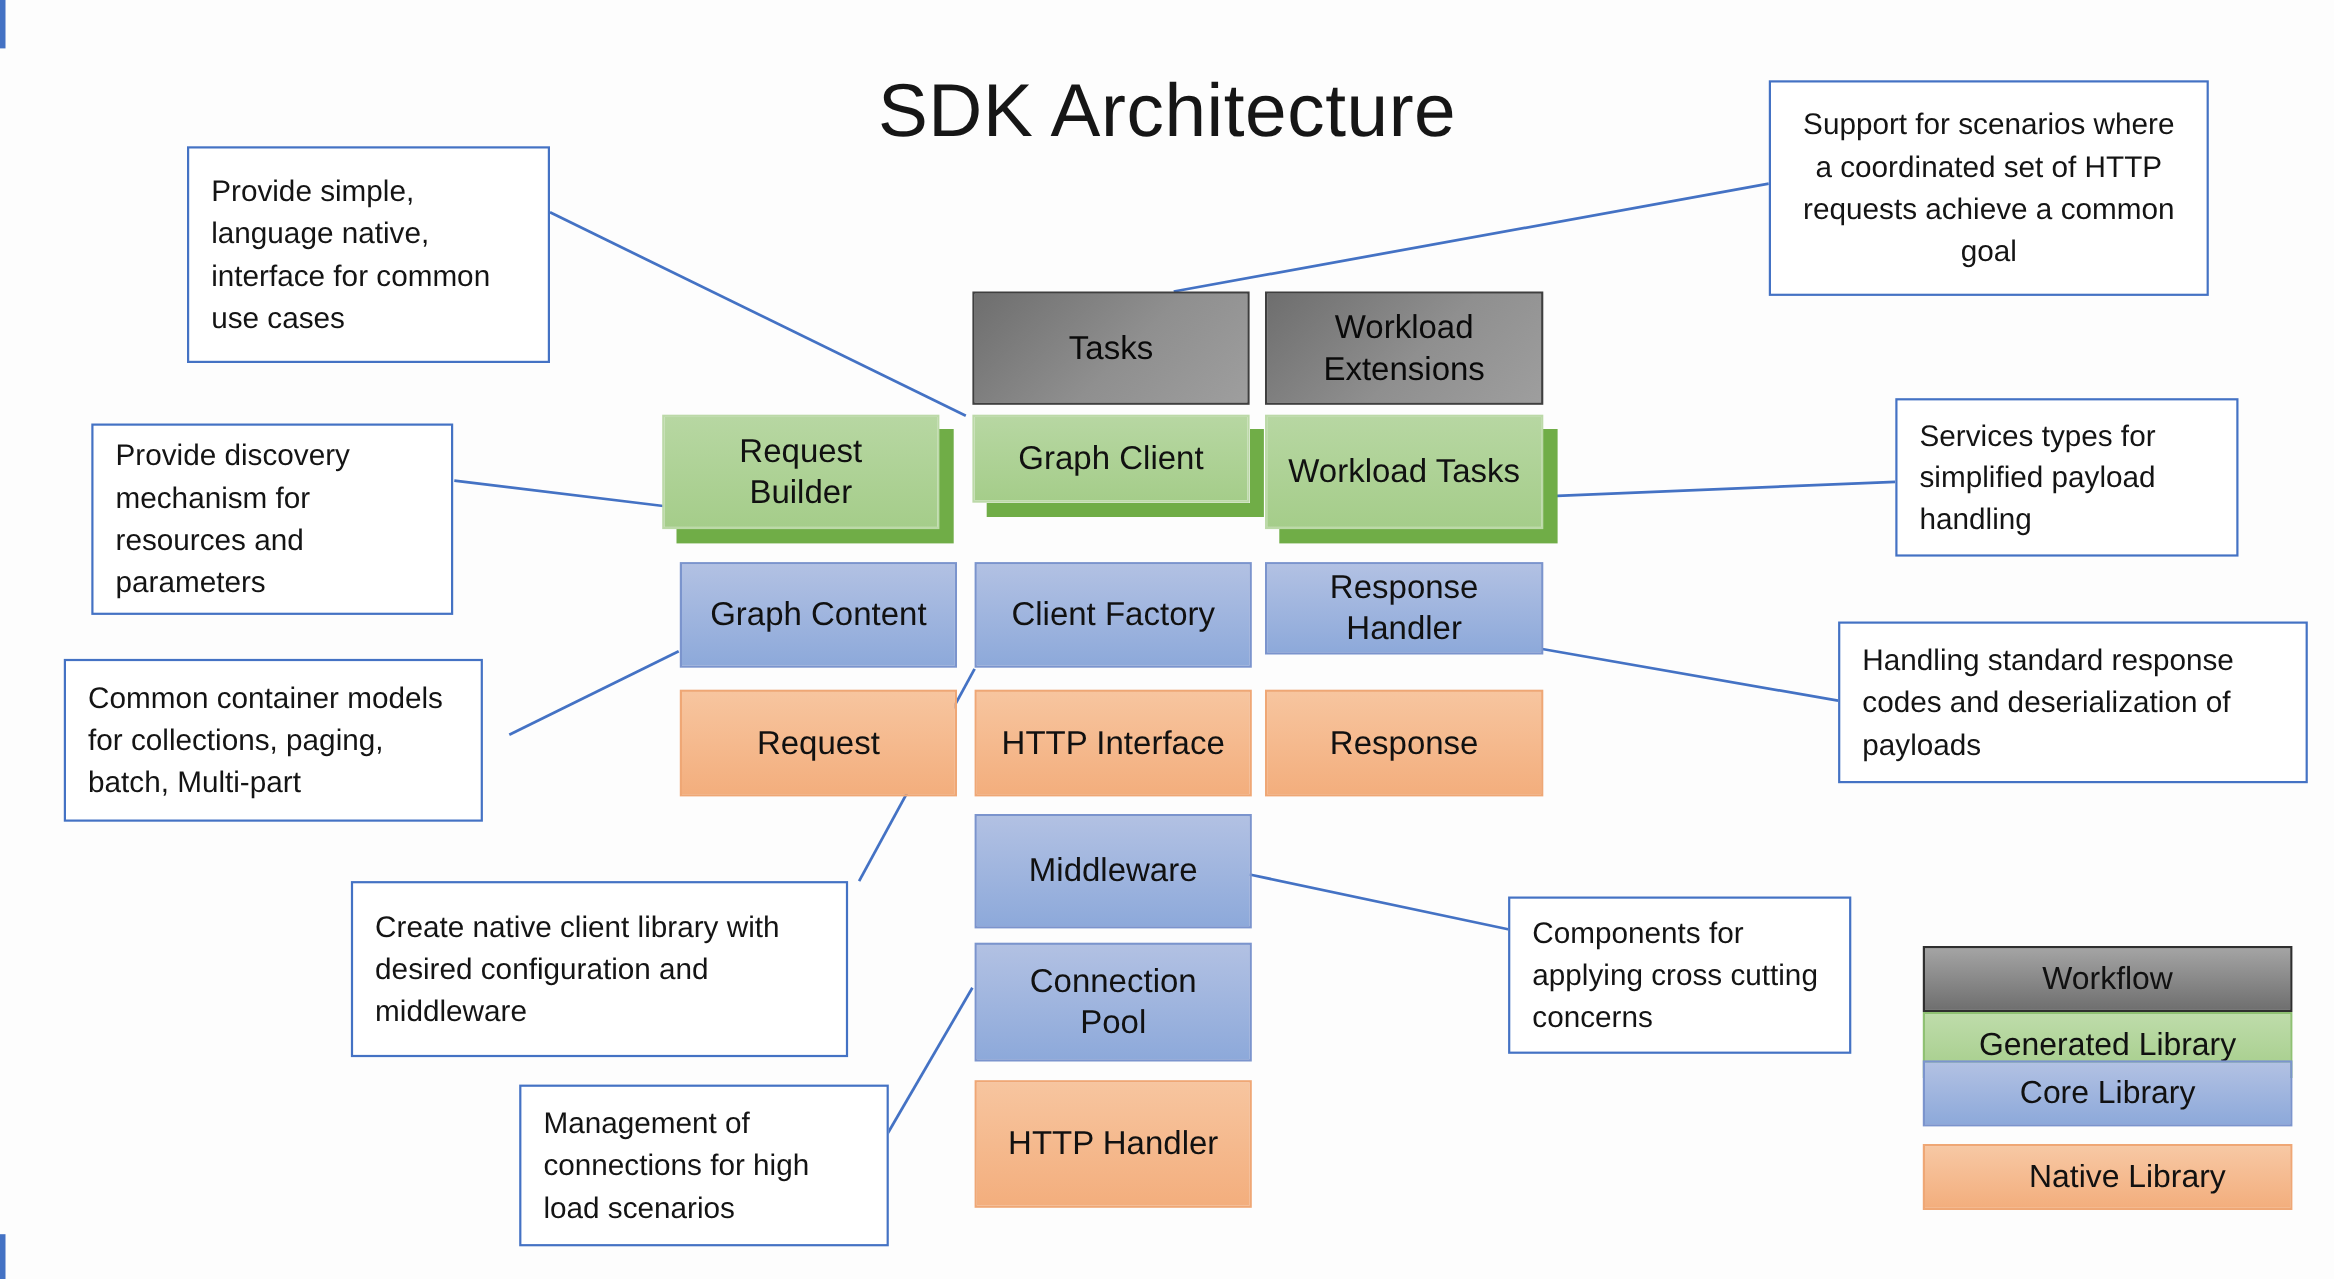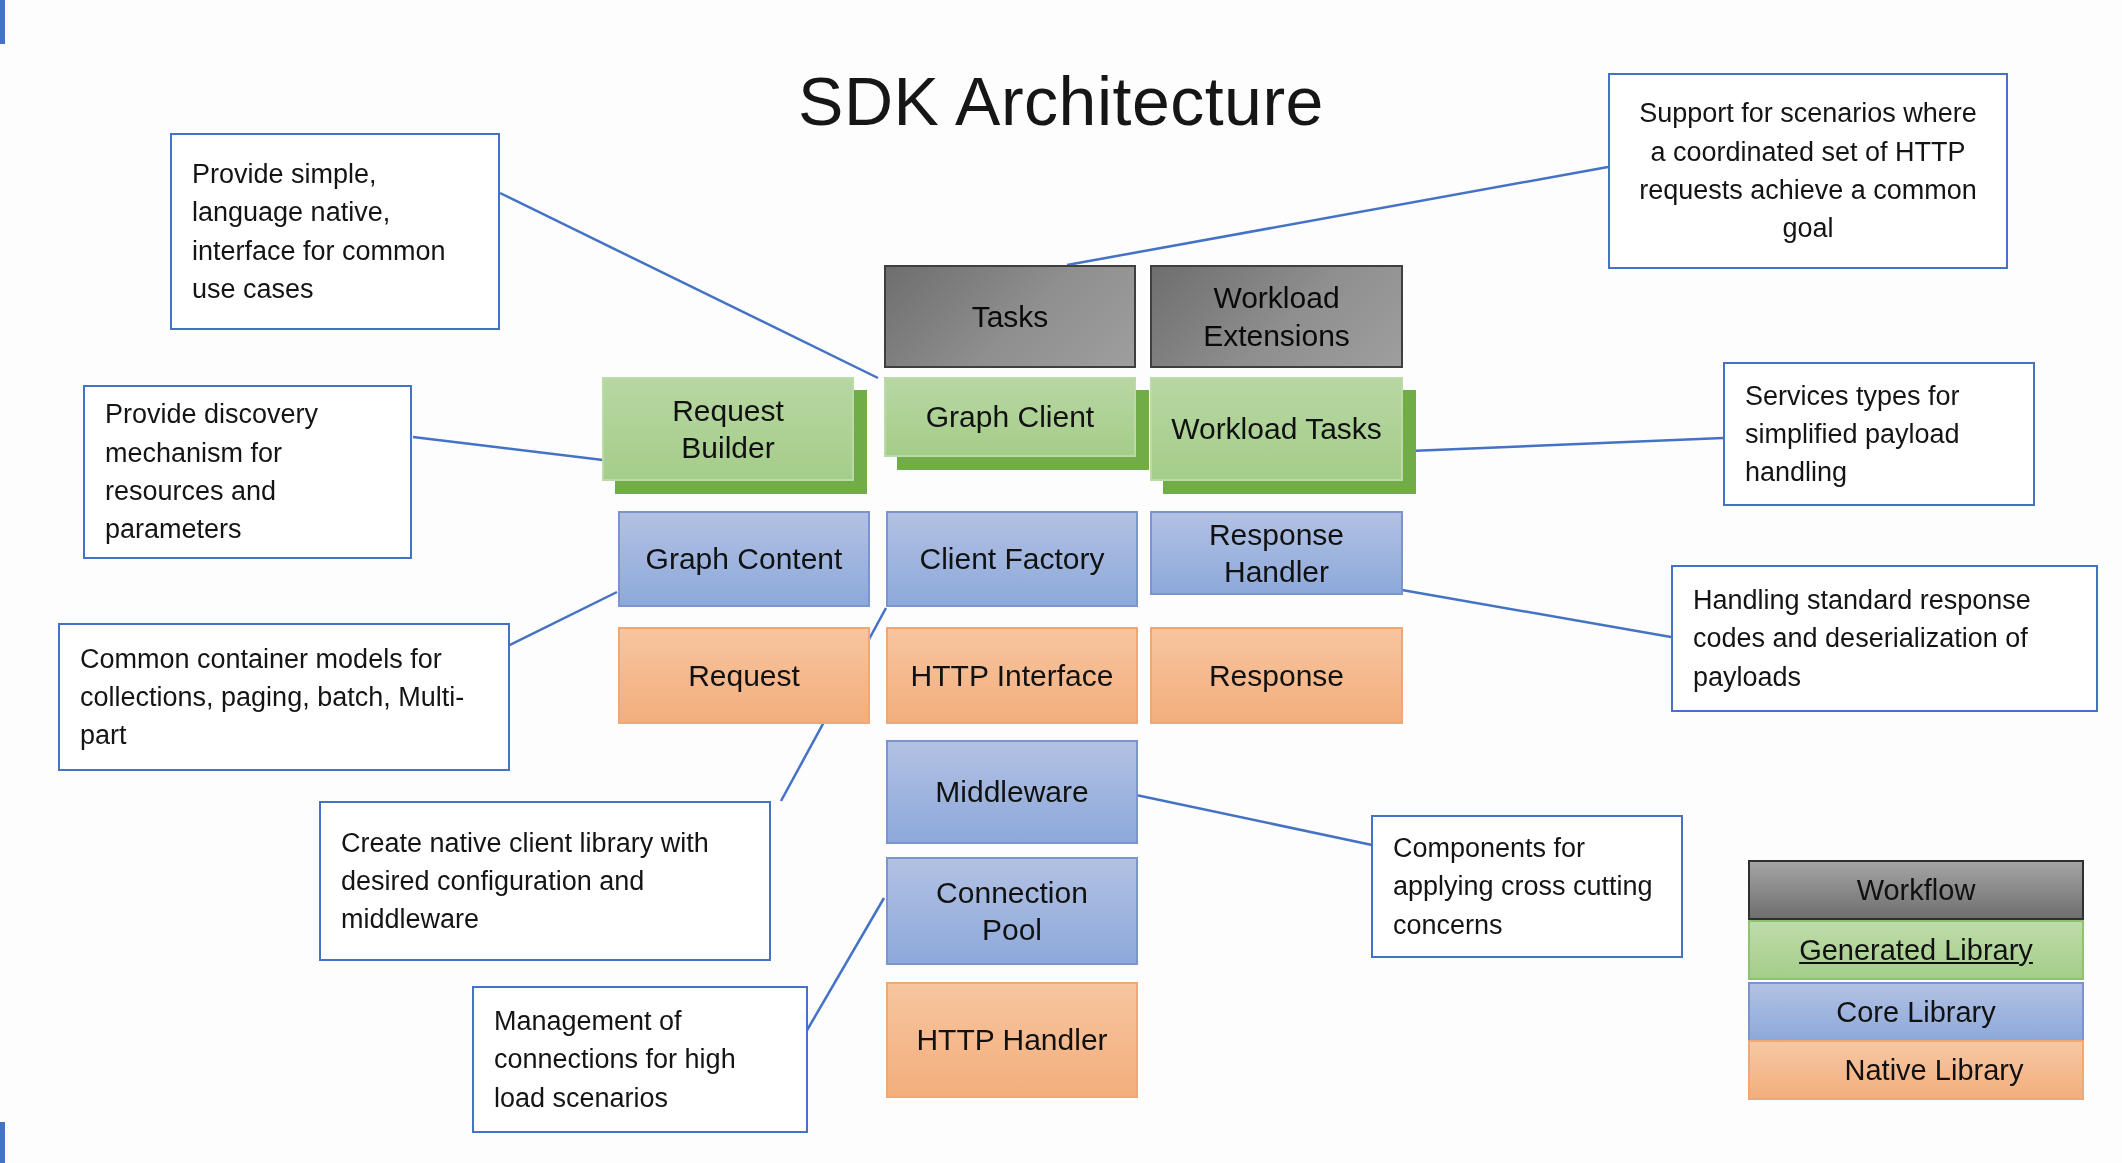--- a/index.html
+++ b/index.html
@@ -38,21 +38,21 @@
     display:flex;align-items:center;box-sizing:border-box;
     font-size:27px;line-height:1.42;padding:14px 20px;text-align:left;color:#141414;
   }
   .callout.centered{text-align:center;justify-content:center;}
   .legend{position:absolute;z-index:2;}
   .legend-row{
     position:absolute;left:0;width:336px;height:60px;display:flex;align-items:center;
     justify-content:center;font-size:29px;box-sizing:border-box;
   }
   .legend-row.workflow{background:linear-gradient(180deg,#a4a4a4 0%,#6f6f6f 100%);border:2px solid #2f2f2f;}
-  .legend-row.generated{background:linear-gradient(180deg,#bedcaa 0%,#a5cd8a 100%);border:2px solid #8fc173;text-decoration:underline;}
+  .legend-row.generated{background:linear-gradient(180deg,#bedcaa 0%,#a5cd8a 100%);border:2px solid #8fc173;}
   .legend-row.core{background:linear-gradient(180deg,#b2c1e3 0%,#8da9da 100%);border:2px solid #7b94cd;}
   .legend-row.native{background:linear-gradient(180deg,#f7c8a4 0%,#f3ae7d 100%);border:2px solid #efa775;padding-left:36px;}
   .edge-sliver{position:absolute;left:0;width:5px;background:#4472c4;z-index:3;}
 </style>
 </head>
 <body>
 
 <div id="canvas">
 
   <div class="title">SDK Architecture</div>
@@ -121,21 +121,21 @@
   </div>
   <div class="callout centered" style="left:1608px;top:73px;width:400px;height:196px">
     <span>Support for scenarios where a coordinated set of HTTP requests achieve a common goal</span>
   </div>
   <div class="callout" style="left:83px;top:385px;width:329px;height:174px">
     <span>Provide discovery mechanism for resources and parameters</span>
   </div>
   <div class="callout" style="left:1723px;top:362px;width:312px;height:144px">
     <span>Services types for simplified payload handling</span>
   </div>
-  <div class="callout" style="left:58px;top:623px;width:452px;height:148px">
+  <div class="callout" style="left:58px;top:599px;width:381px;height:148px">
     <span>Common container models for collections, paging, batch, Multi-part</span>
   </div>
   <div class="callout" style="left:1671px;top:565px;width:427px;height:147px">
     <span>Handling standard response codes and deserialization of payloads</span>
   </div>
   <div class="callout" style="left:319px;top:801px;width:452px;height:160px">
     <span>Create native client library with desired configuration and middleware</span>
   </div>
   <div class="callout" style="left:472px;top:986px;width:336px;height:147px">
     <span>Management of connections for high load scenarios</span>
@@ -144,21 +144,21 @@
     <span>Components for applying cross cutting concerns</span>
   </div>
 
   <div class="legend" style="left:1748px;top:860px;width:336px;height:240px">
     <div class="legend-row workflow" style="top:0">
       <span>Workflow</span>
     </div>
     <div class="legend-row generated" style="top:60px">
       <span>Generated Library</span>
     </div>
-    <div class="legend-row core" style="top:122px">
+    <div class="legend-row core" style="top:104px">
       <span>Core Library</span>
     </div>
     <div class="legend-row native" style="top:180px">
       <span>Native Library</span>
     </div>
   </div>
 
   <div class="edge-sliver" style="top:0;height:44px"></div>
   <div class="edge-sliver" style="top:1122px;height:41px"></div>
 

